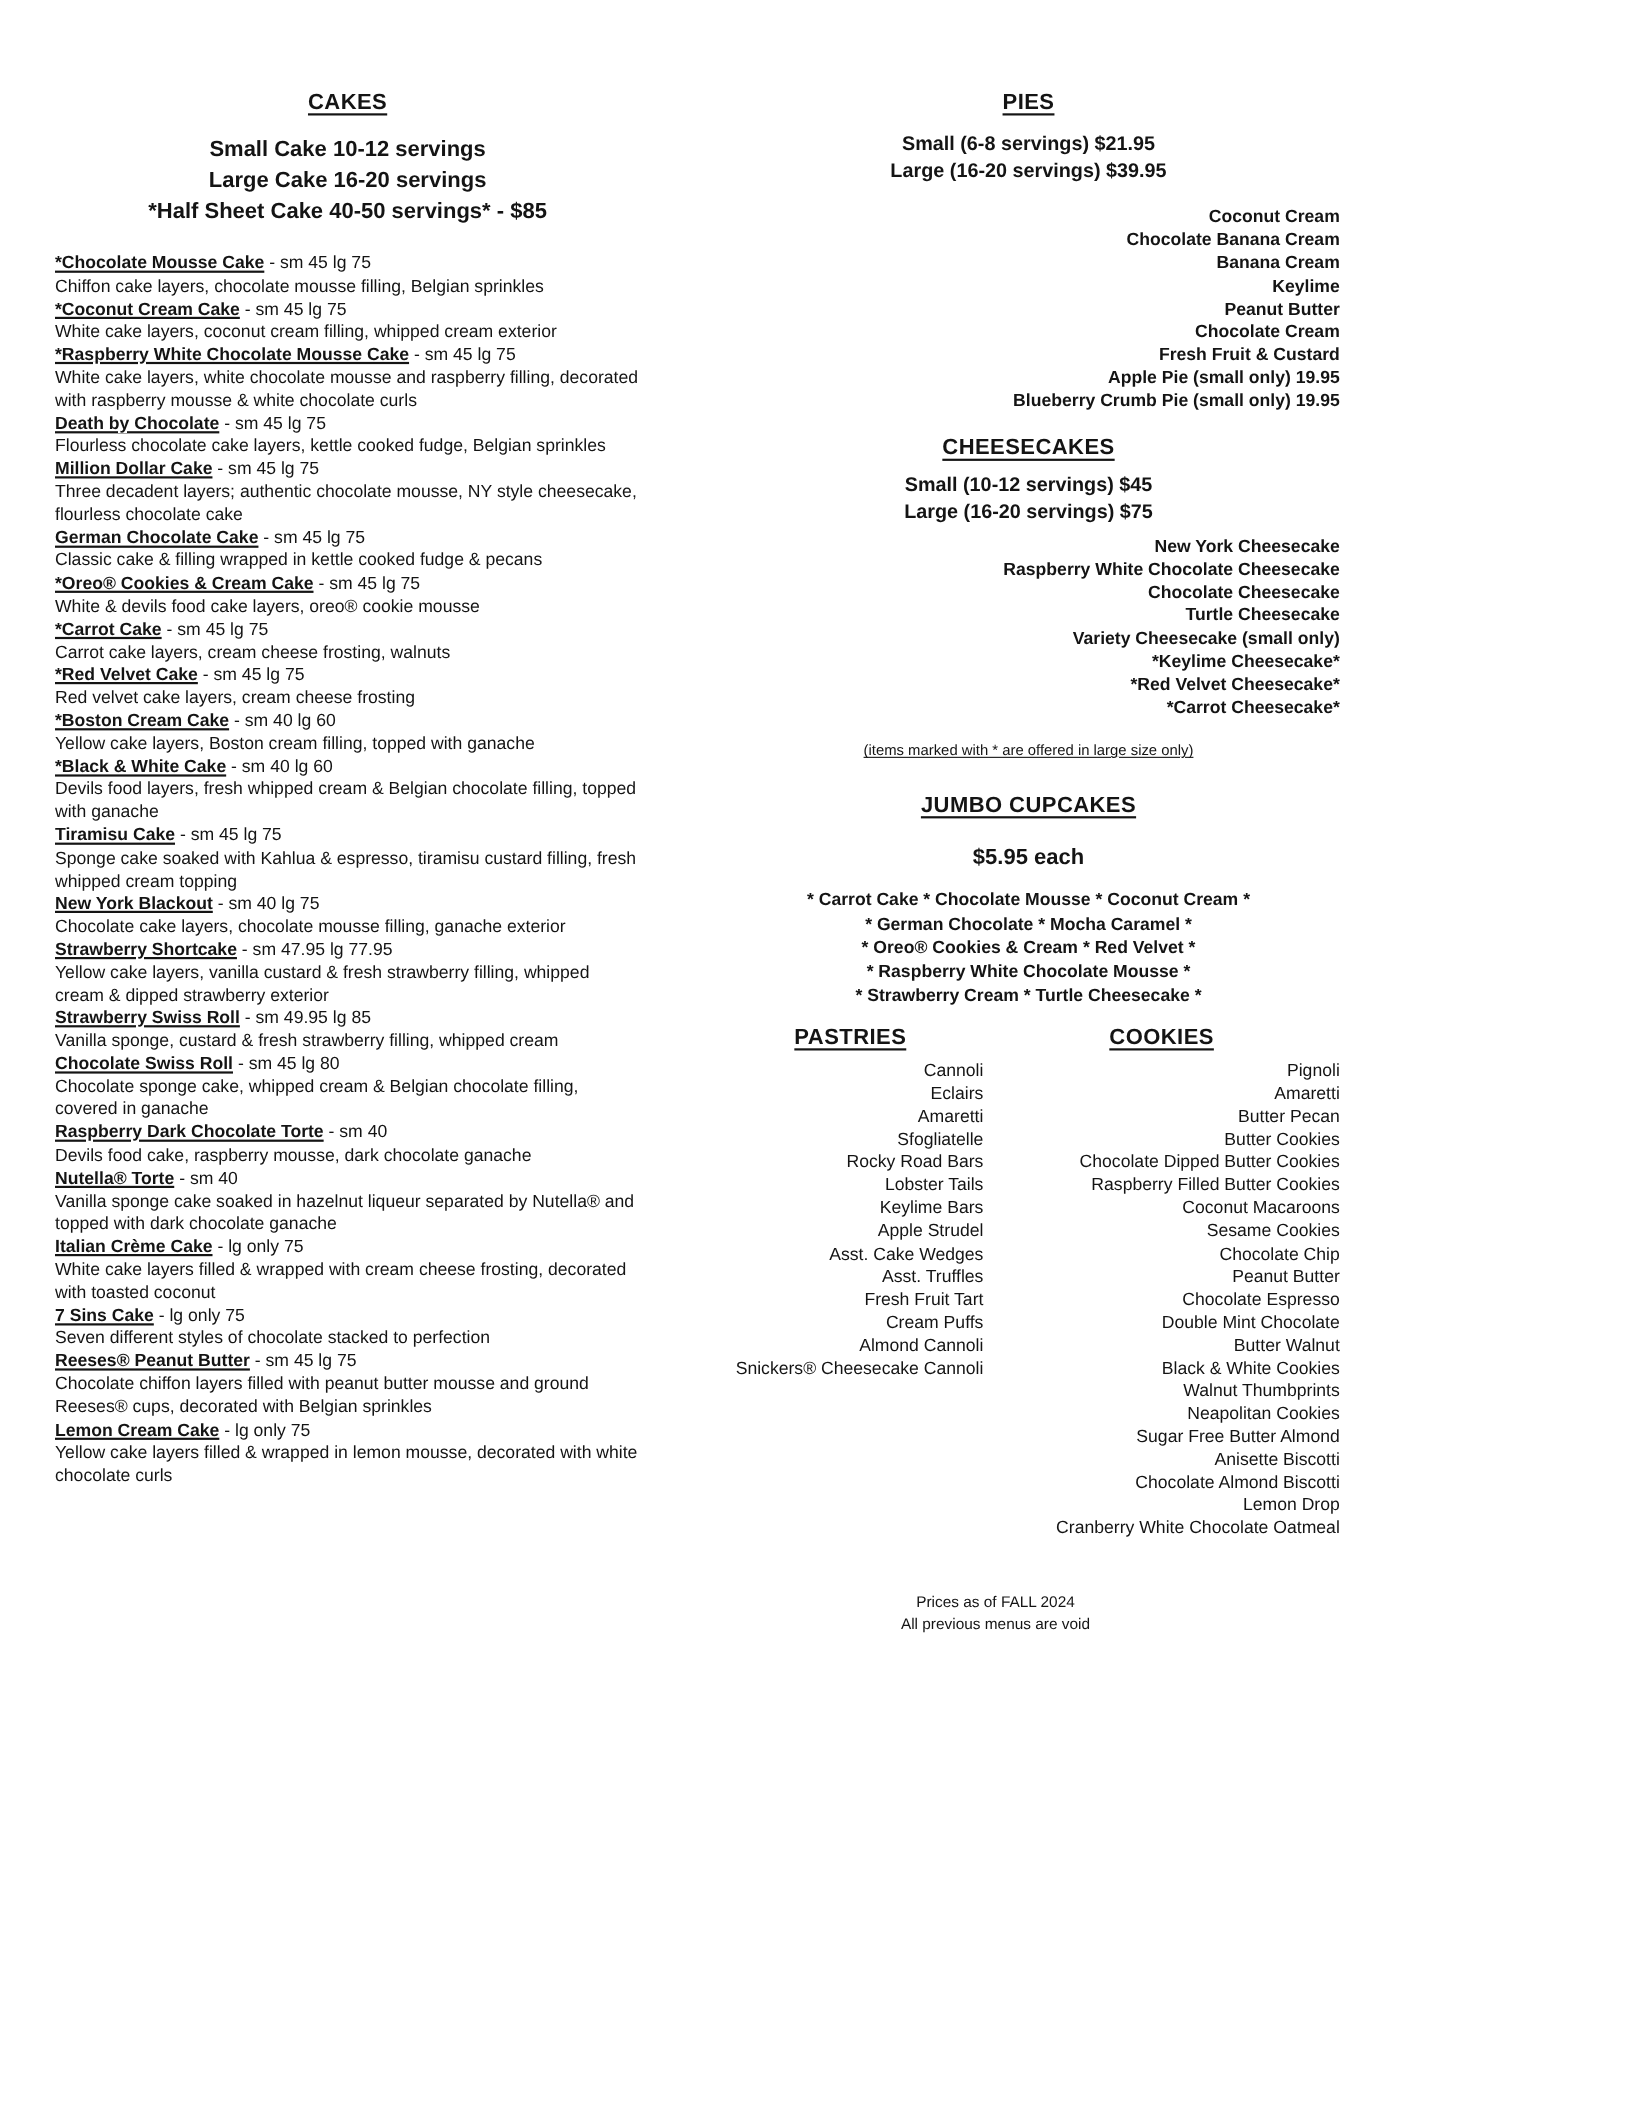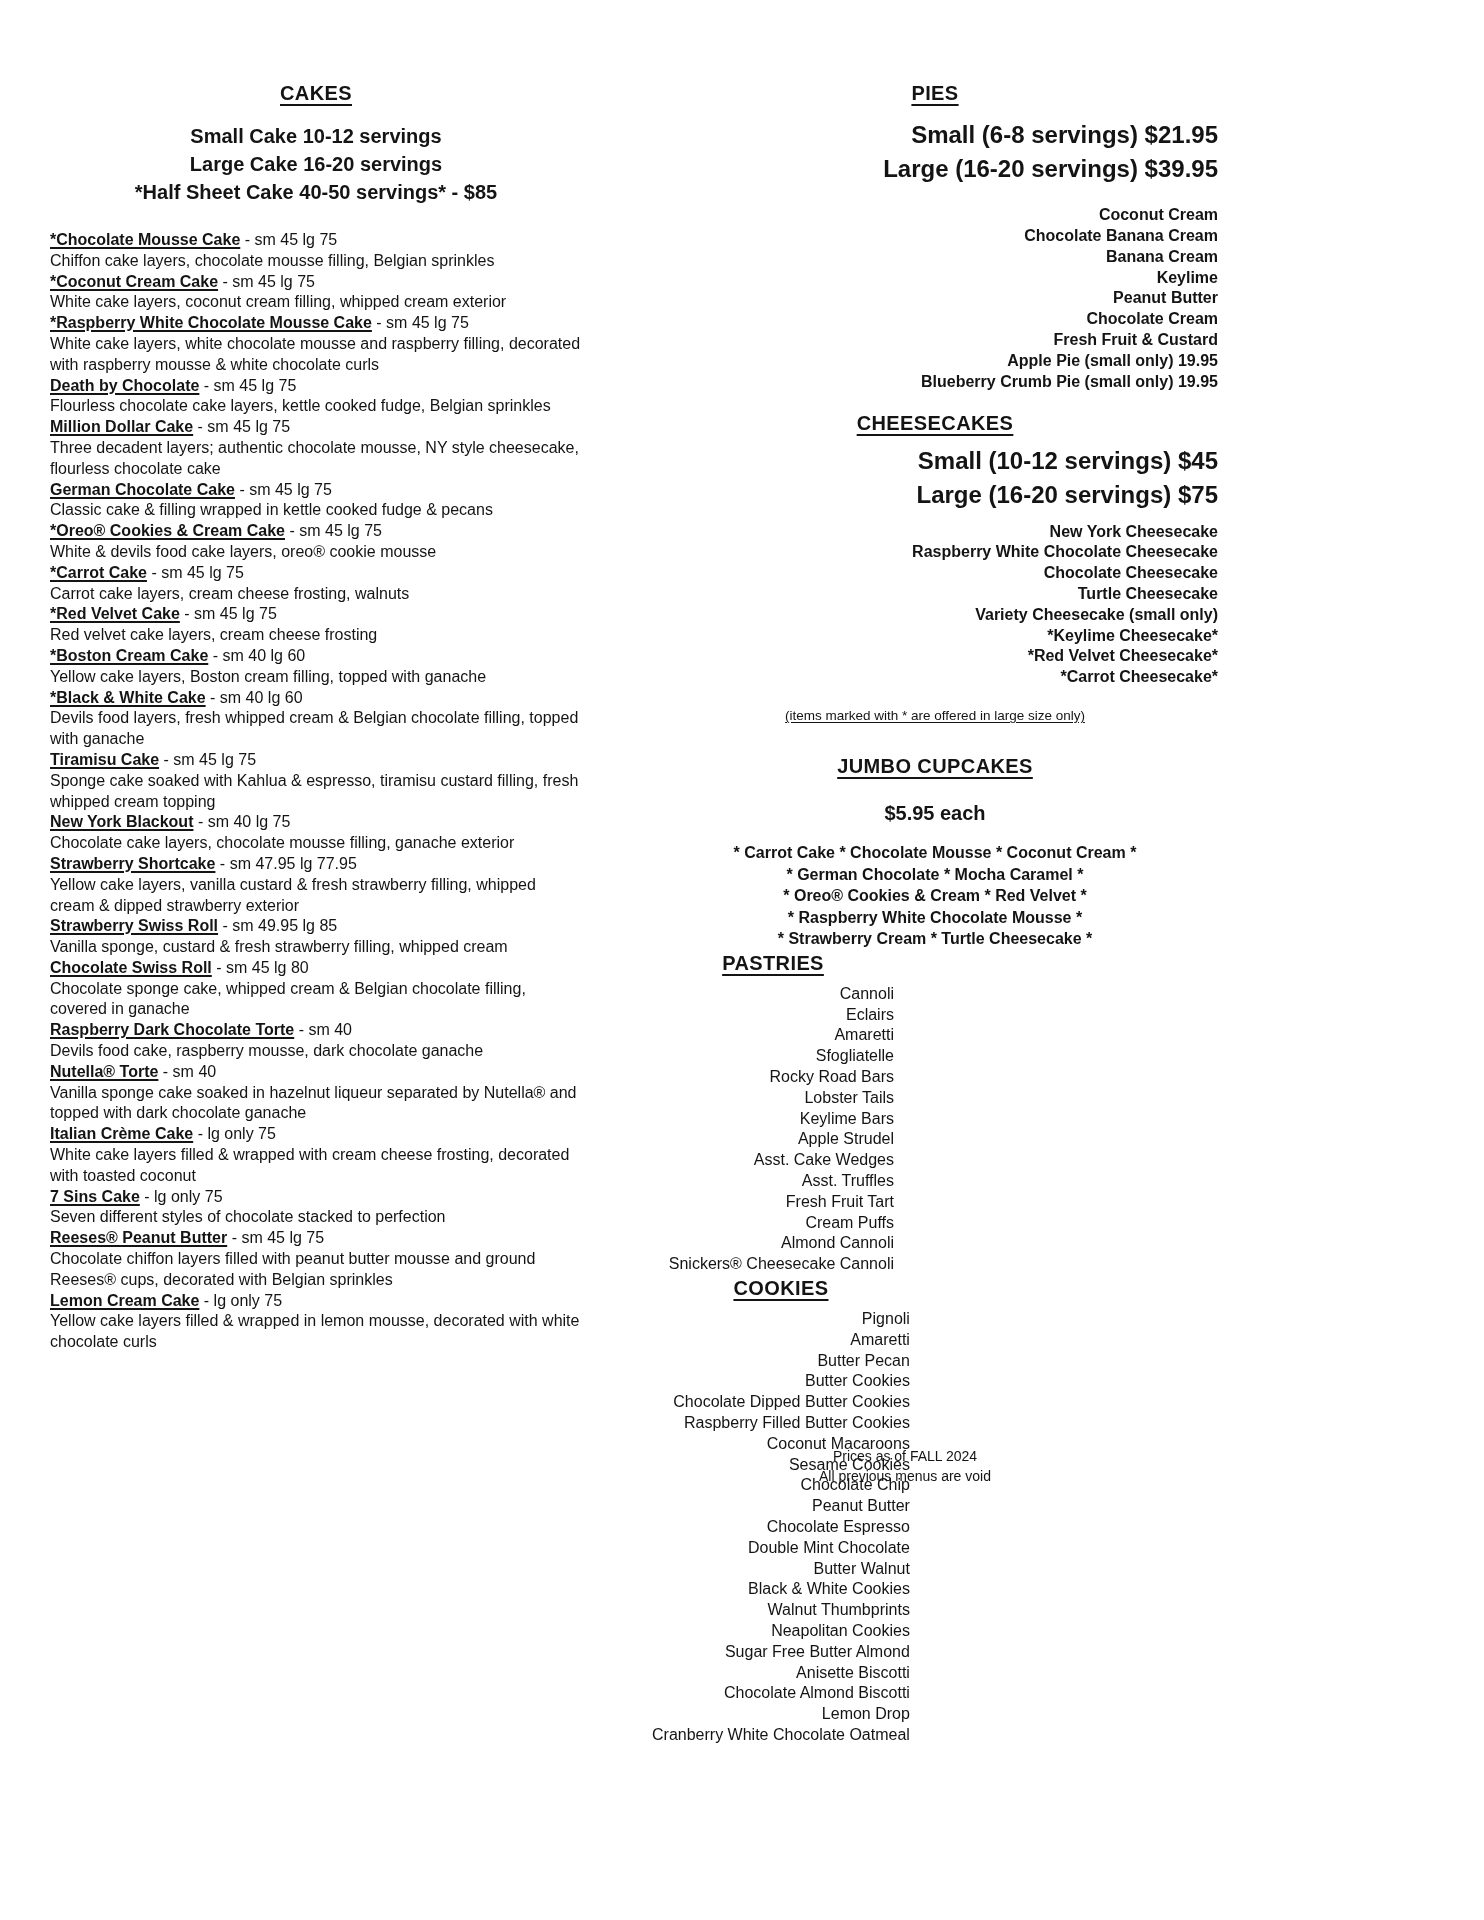--- a/index.html
+++ b/index.html
@@ -42,23 +42,23 @@
     text-decoration: underline;
     text-decoration-thickness: 1.5px;
     text-underline-offset: 2px;
   }
   .item-price { font-weight: normal; }
   .item-desc { font-weight: normal; }
 
   
   .col-right { position: absolute; left: 652px; top: 80px; width: 566px; }
   .sizes {
-    text-align: right;
-    font-weight: bold;
-    font-size: 24px;
+    text-align: center;
+    font-weight: bold;
+    font-size: 18px;
     line-height: 1.4;
     margin-top: 12px;
   }
   .center-list { text-align: right; font-size: 16px; line-height: 1.3; }
   .bold-list { font-weight: bold; }
   .sec-pies .center-list { margin-top: 20px; }
   .sec-cheesecakes { margin-top: 18px; }
   .sec-cheesecakes .sizes { margin-top: 8px; }
   .sec-cheesecakes .center-list { margin-top: 10px; }
   .cheesecake-note {
@@ -77,21 +77,21 @@
     font-size: 20px;
     line-height: 1.4;
   }
   .cupcake-lines {
     margin-top: 15px;
     text-align: center;
     font-weight: bold;
     font-size: 16px;
     line-height: 1.35;
   }
-  .duo { display: flex; align-items: flex-start; flex-direction: column; }
+  .duo { display: flex; margin-top: 14px; align-items: flex-start; }
   .duo-col .center-list { margin-top: 8px; font-weight: normal; }
   .duo-pastries { width: 242px; }
   .duo-cookies { flex: 1; }
 
   
   .footer {
     position: absolute;
     left: 655px;
     top: 1446px;
     width: 500px;

